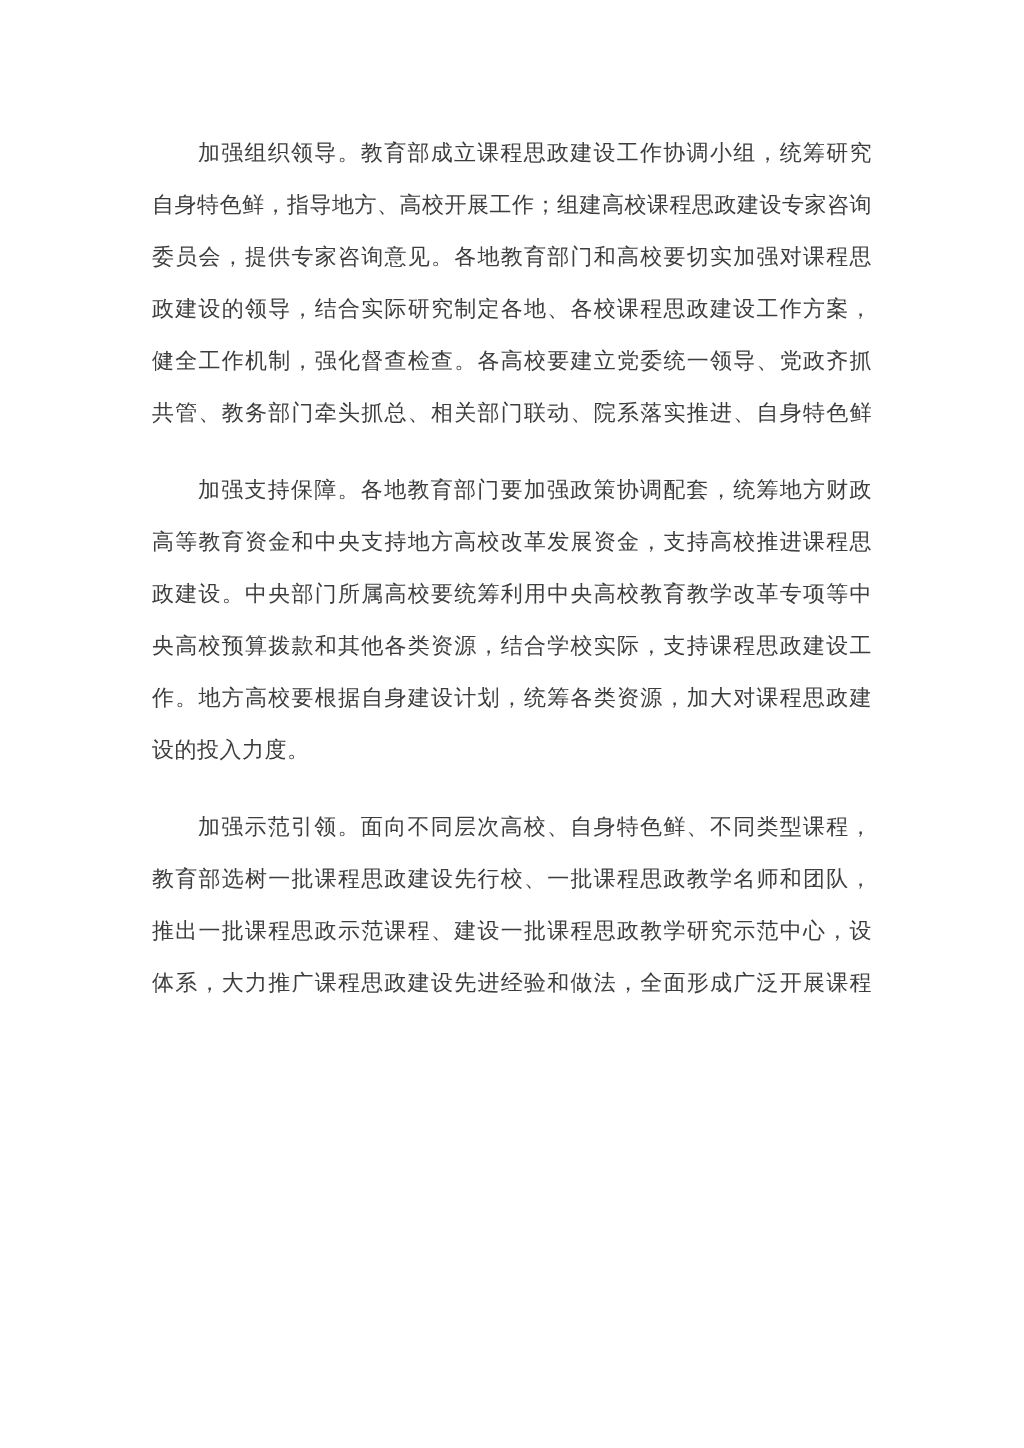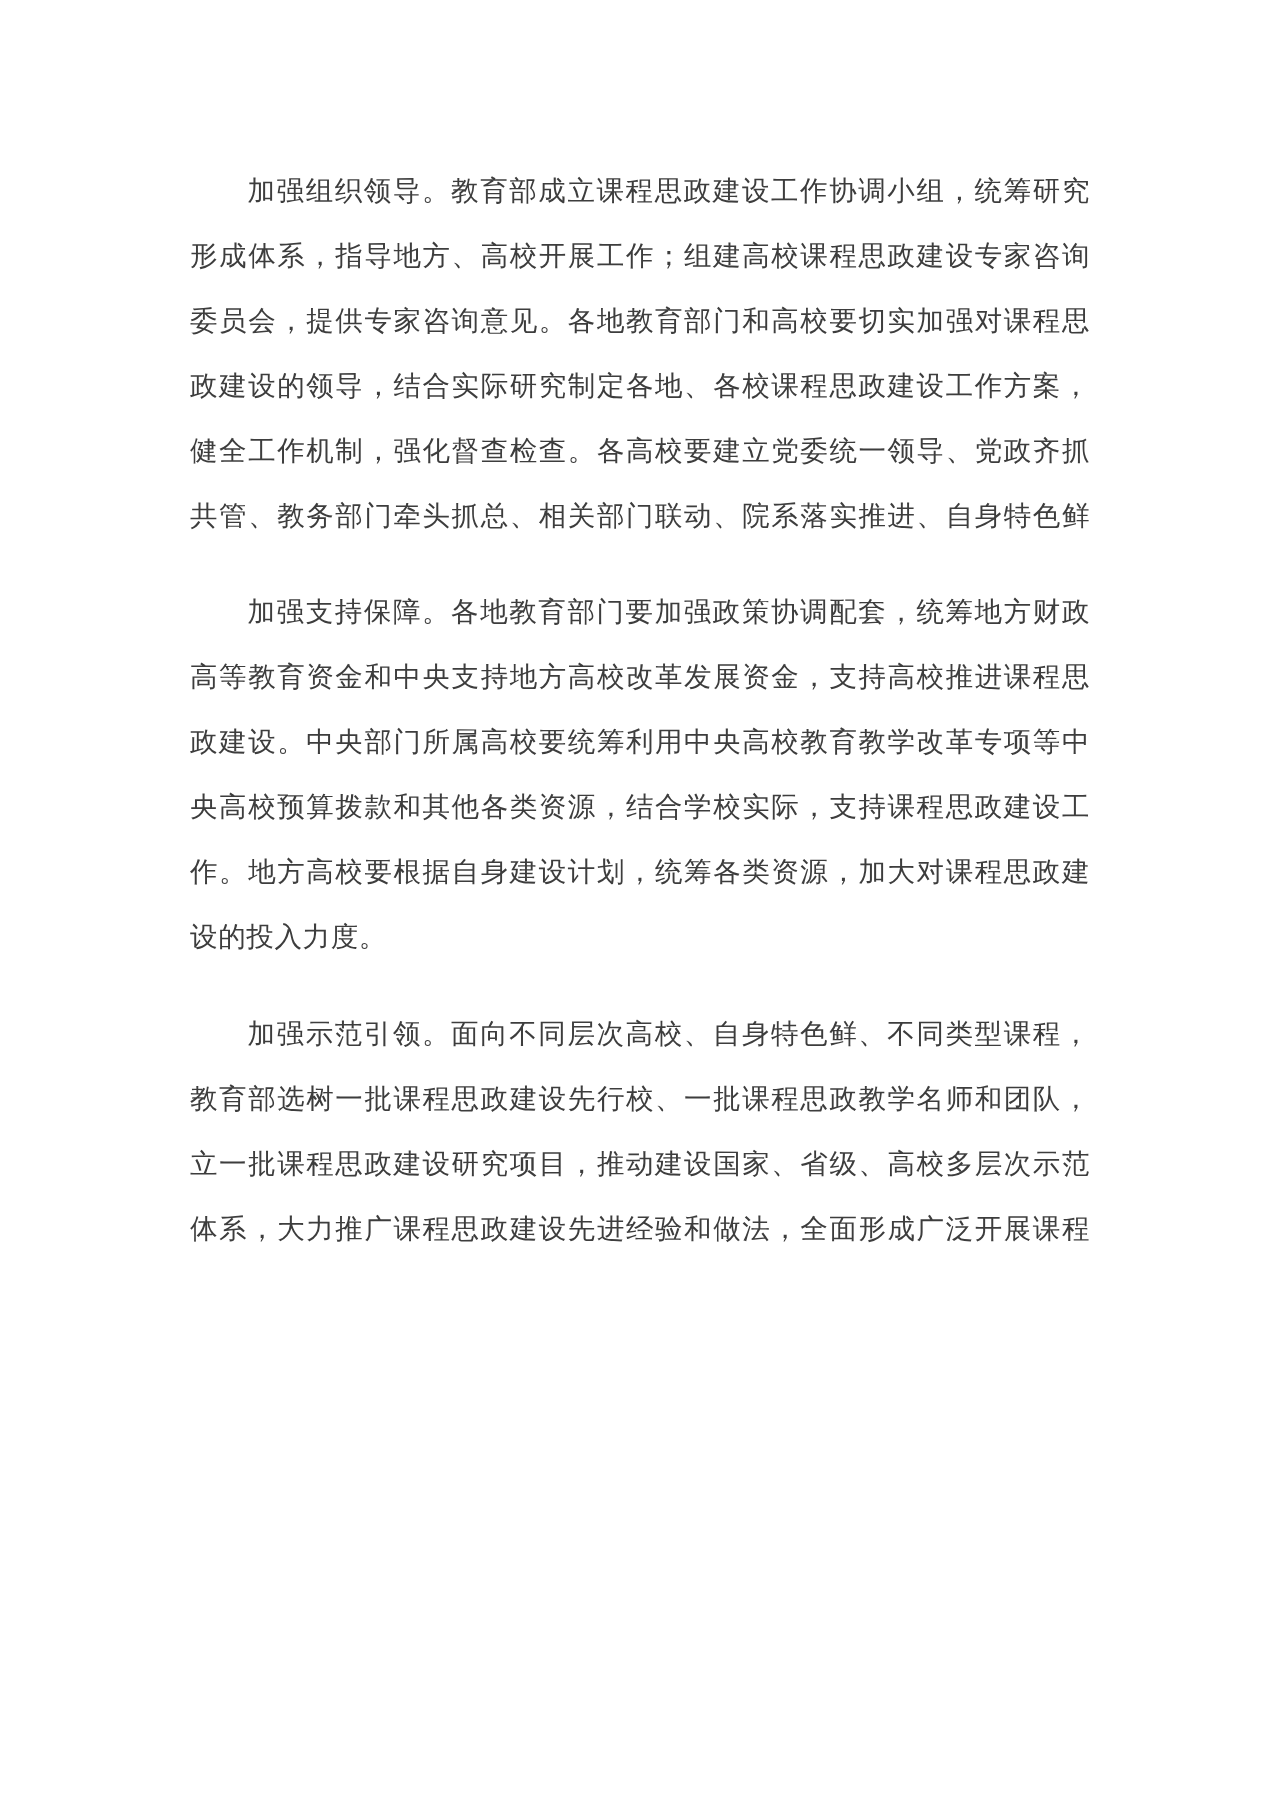--- a/index.html
+++ b/index.html
@@ -40,37 +40,37 @@
   }
 </style>
 </head>
 <body>
 
 <div class="page">
   <div class="content">
 
     <div class="paragraph">
       <div class="line first">加强组织领导。教育部成立课程思政建设工作协调小组，统筹研究</div>
-      <div class="line">形成体系，指导地方、高校开展工作；组建高校课程思政建设专家咨询</div>
+      <div class="line">自身特色鲜，指导地方、高校开展工作；组建高校课程思政建设专家咨询</div>
       <div class="line">委员会，提供专家咨询意见。各地教育部门和高校要切实加强对课程思</div>
       <div class="line">政建设的领导，结合实际研究制定各地、各校课程思政建设工作方案，</div>
       <div class="line">健全工作机制，强化督查检查。各高校要建立党委统一领导、党政齐抓</div>
       <div class="line">共管、教务部门牵头抓总、相关部门联动、院系落实推进、自身特色鲜</div>
     </div>
 
     <div class="paragraph">
       <div class="line first">加强支持保障。各地教育部门要加强政策协调配套，统筹地方财政</div>
       <div class="line">高等教育资金和中央支持地方高校改革发展资金，支持高校推进课程思</div>
       <div class="line">政建设。中央部门所属高校要统筹利用中央高校教育教学改革专项等中</div>
       <div class="line">央高校预算拨款和其他各类资源，结合学校实际，支持课程思政建设工</div>
       <div class="line">作。地方高校要根据自身建设计划，统筹各类资源，加大对课程思政建</div>
       <div class="line plast">设的投入力度。</div>
     </div>
 
     <div class="paragraph">
       <div class="line first">加强示范引领。面向不同层次高校、自身特色鲜、不同类型课程，</div>
       <div class="line">教育部选树一批课程思政建设先行校、一批课程思政教学名师和团队，</div>
-      <div class="line">立一批课程思政建设研究项目，推动建设国家、省级、高校多层次示范</div>
+      <div class="line">推出一批课程思政示范课程、建设一批课程思政教学研究示范中心，设</div>
       <div class="line">体系，大力推广课程思政建设先进经验和做法，全面形成广泛开展课程</div>
     </div>
 
   </div>
 </div>
 
 </body></html>

